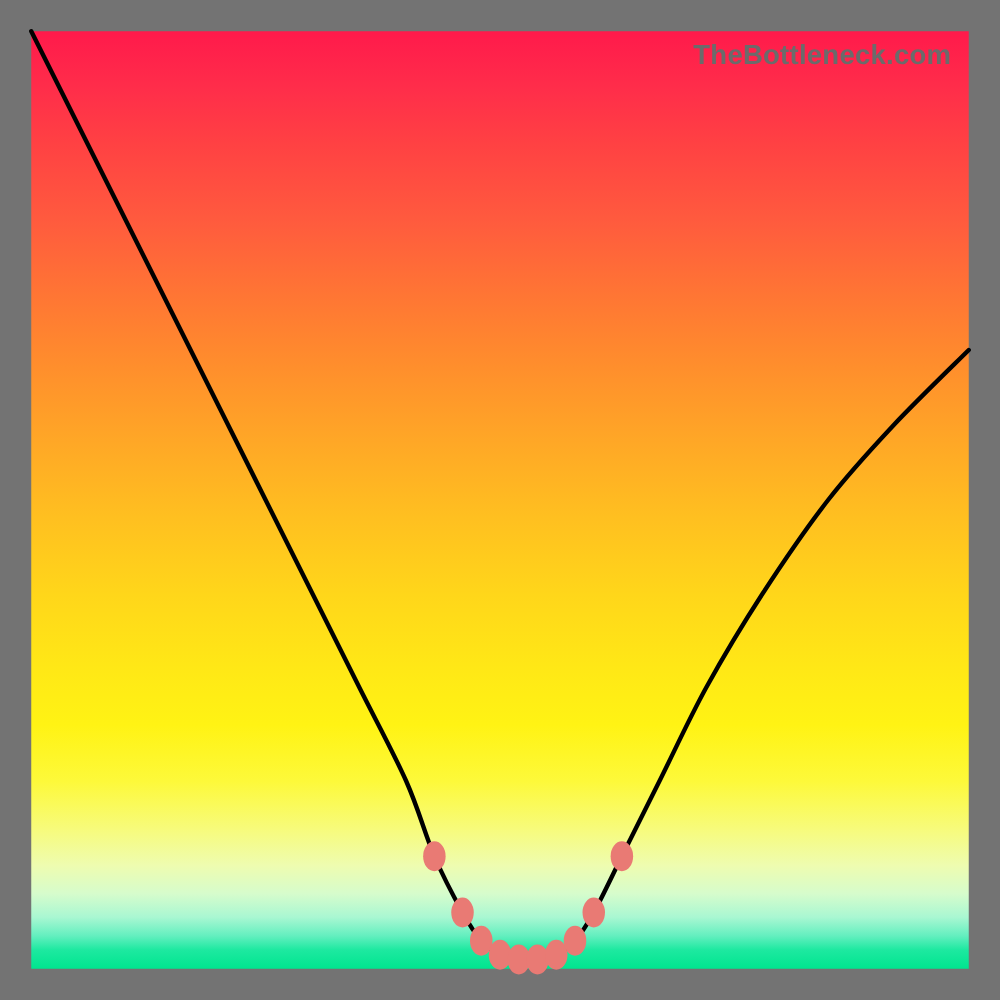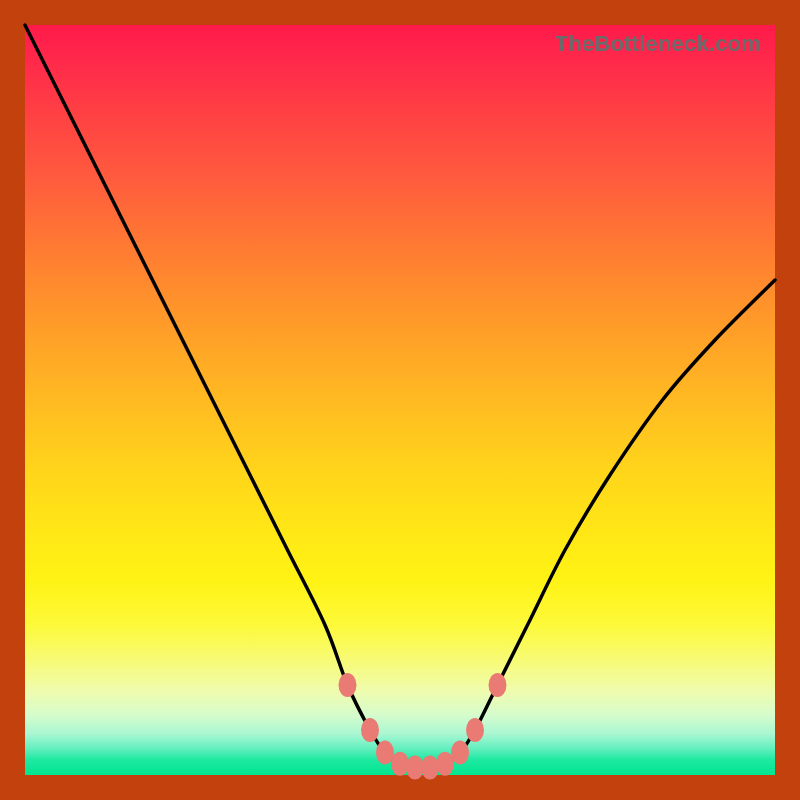--- a/index.html
+++ b/index.html
@@ -8,21 +8,21 @@
     width: 800px;
     height: 800px;
     background: #000;
     overflow: hidden;
     font-family: Arial, Helvetica, sans-serif;
   }
   .frame {
     position: relative;
     width: 800px;
     height: 800px;
-    background: #c2410c;
+    background: #737373;
   }
   .plot-area {
     position: absolute;
     left: 25px;
     top: 25px;
     width: 750px;
     height: 750px;
     background: linear-gradient(to bottom,
       #ff1a4b 0%,
       #ff2d4a 6%,

